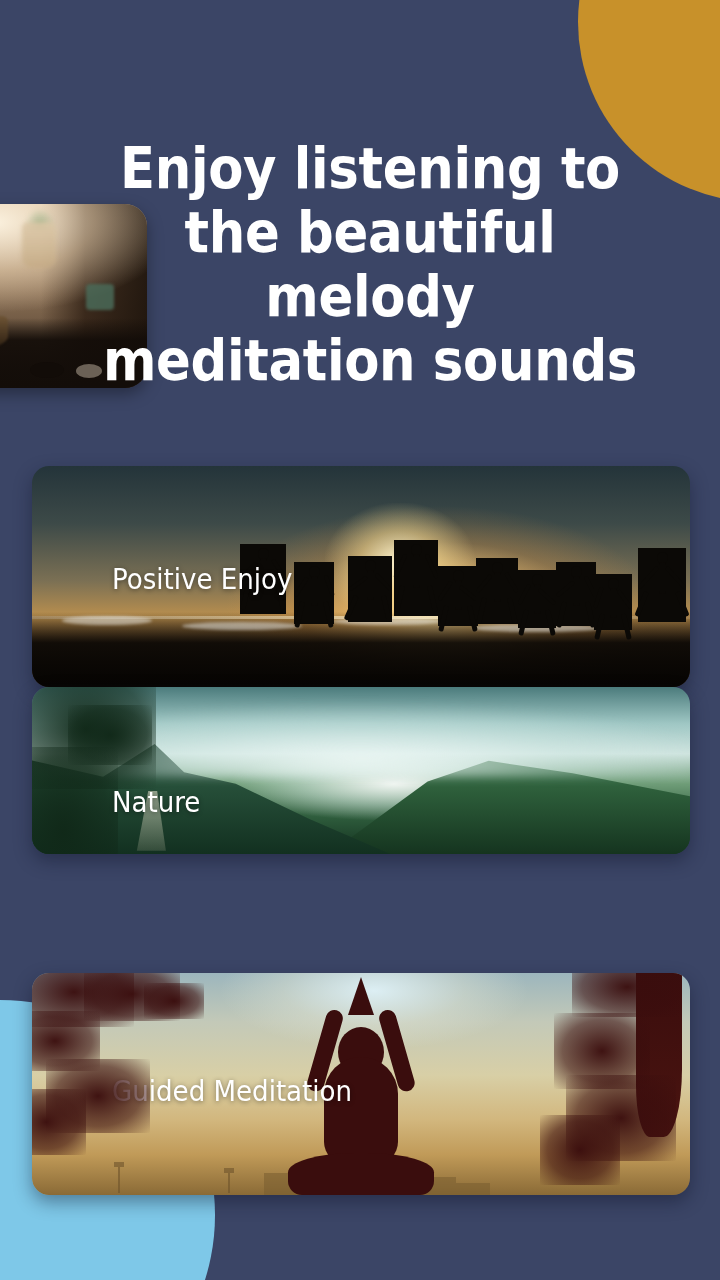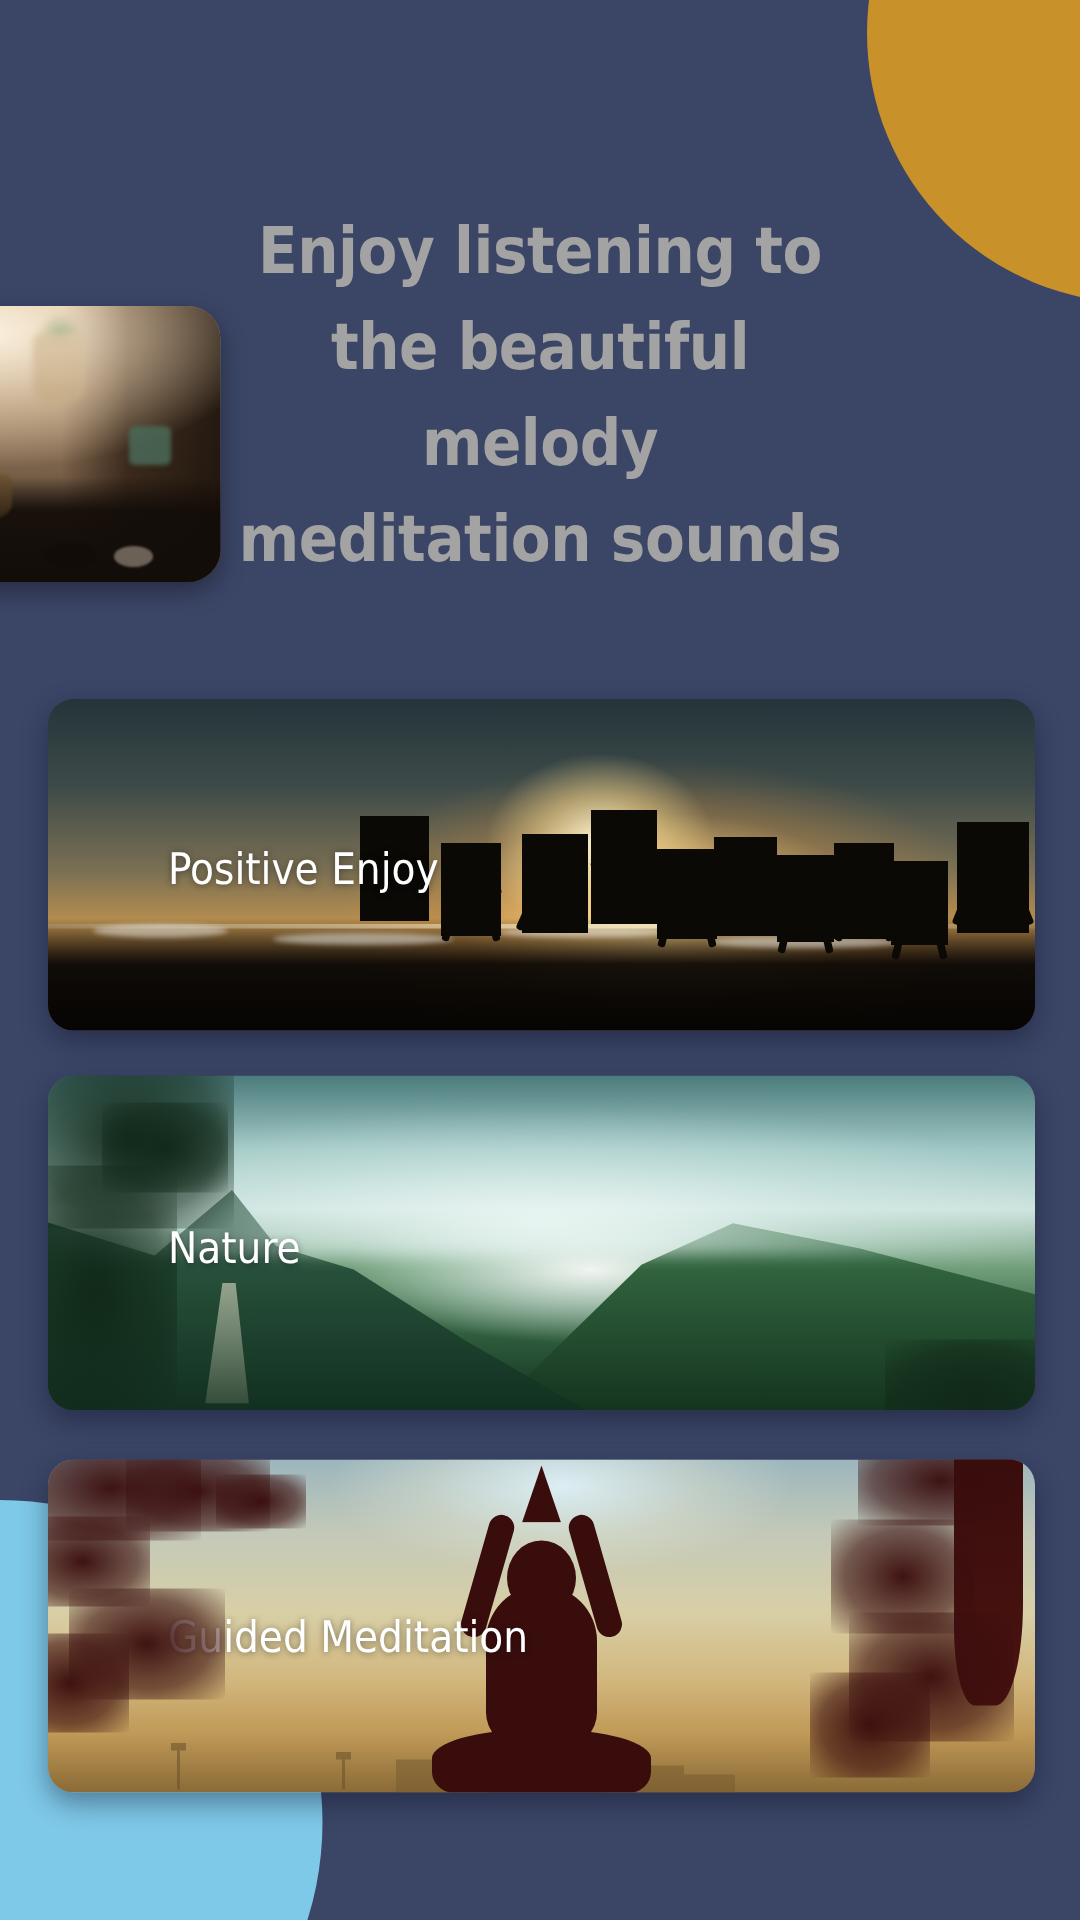--- a/index.html
+++ b/index.html
@@ -86,27 +86,27 @@
   .peek-stone {
     position:absolute;
     background:#120c08;
     border-radius:50%;
     filter:blur(.6px);
   }
 
   
   .headline {
     position:absolute;
-    left:78px; top:136px;
+    left:88px; top:136px;
     width:564px;
     text-align:center;
-    color:#a3a3a3;
+    color:#ffffff;
     font-family:"DejaVu Sans Condensed","Liberation Sans", sans-serif;
     font-weight:bold;
-    font-size:43px;
+    font-size:57px;
     line-height:64px;
     letter-spacing:-.3px;
     white-space:pre-line;
   }
 
   
   .card {
     position:absolute;
     left:32px;
     width:658px;
@@ -186,21 +186,21 @@
   .jumper .leg {
     position:absolute; top:40px;
     width:5px; height:26px;
     background:#0b0906;
     border-radius:2px;
   }
   .jumper .leg.l { left:6px;  transform-origin:top center; transform:rotate(13deg); }
   .jumper .leg.r { right:6px; transform-origin:top center; transform:rotate(-13deg); }
 
   
-  #card-nature { top:717px; height:223px; }
+  #card-nature { top:687px; height:167px; }
   #card-nature .card-media {
     background:
       radial-gradient(ellipse 34% 30% at 55% 58%, rgba(255,255,255,.9) 0%, rgba(228,244,240,.45) 42%, rgba(200,230,225,0) 74%),
       linear-gradient(to bottom, #4b7b7c 0%, #9fc7c4 22%, #cfe4df 40%, #6f9d78 58%, #2e5c3c 78%, #12301e 100%);
   }
   .ridge-right {
     position:absolute; right:-20px; top:38%;
     width:58%; height:62%;
     background:linear-gradient(to bottom, #3f7a4e 0%, #2c5c39 42%, #15341f 100%);
     clip-path:polygon(0% 100%, 26% 30%, 42% 10%, 64% 22%, 100% 48%, 100% 100%);

